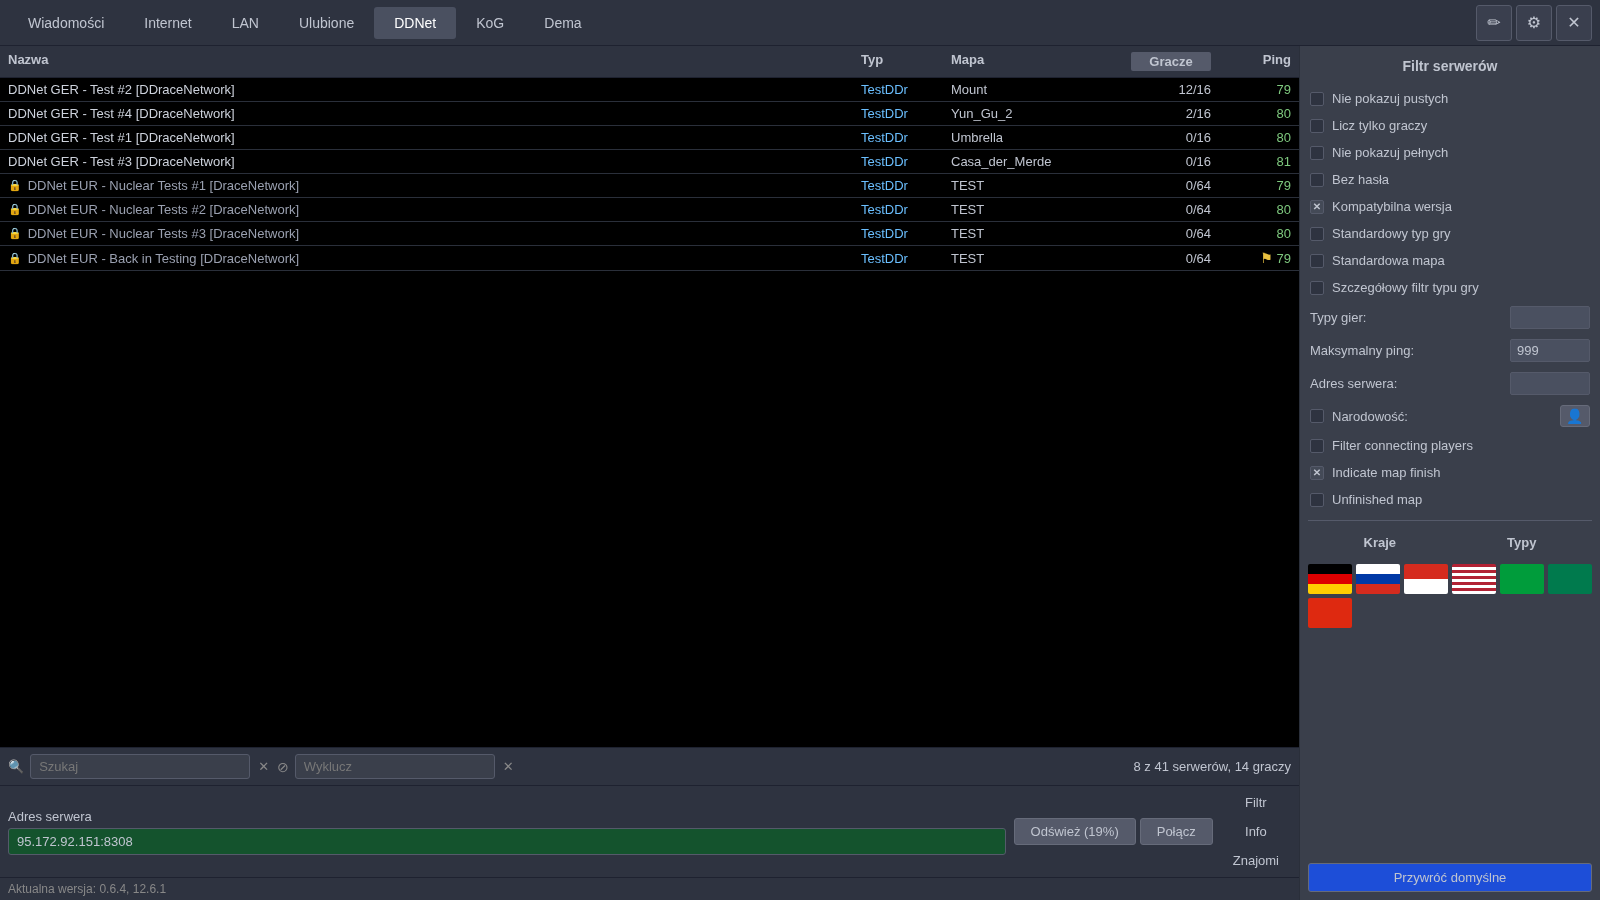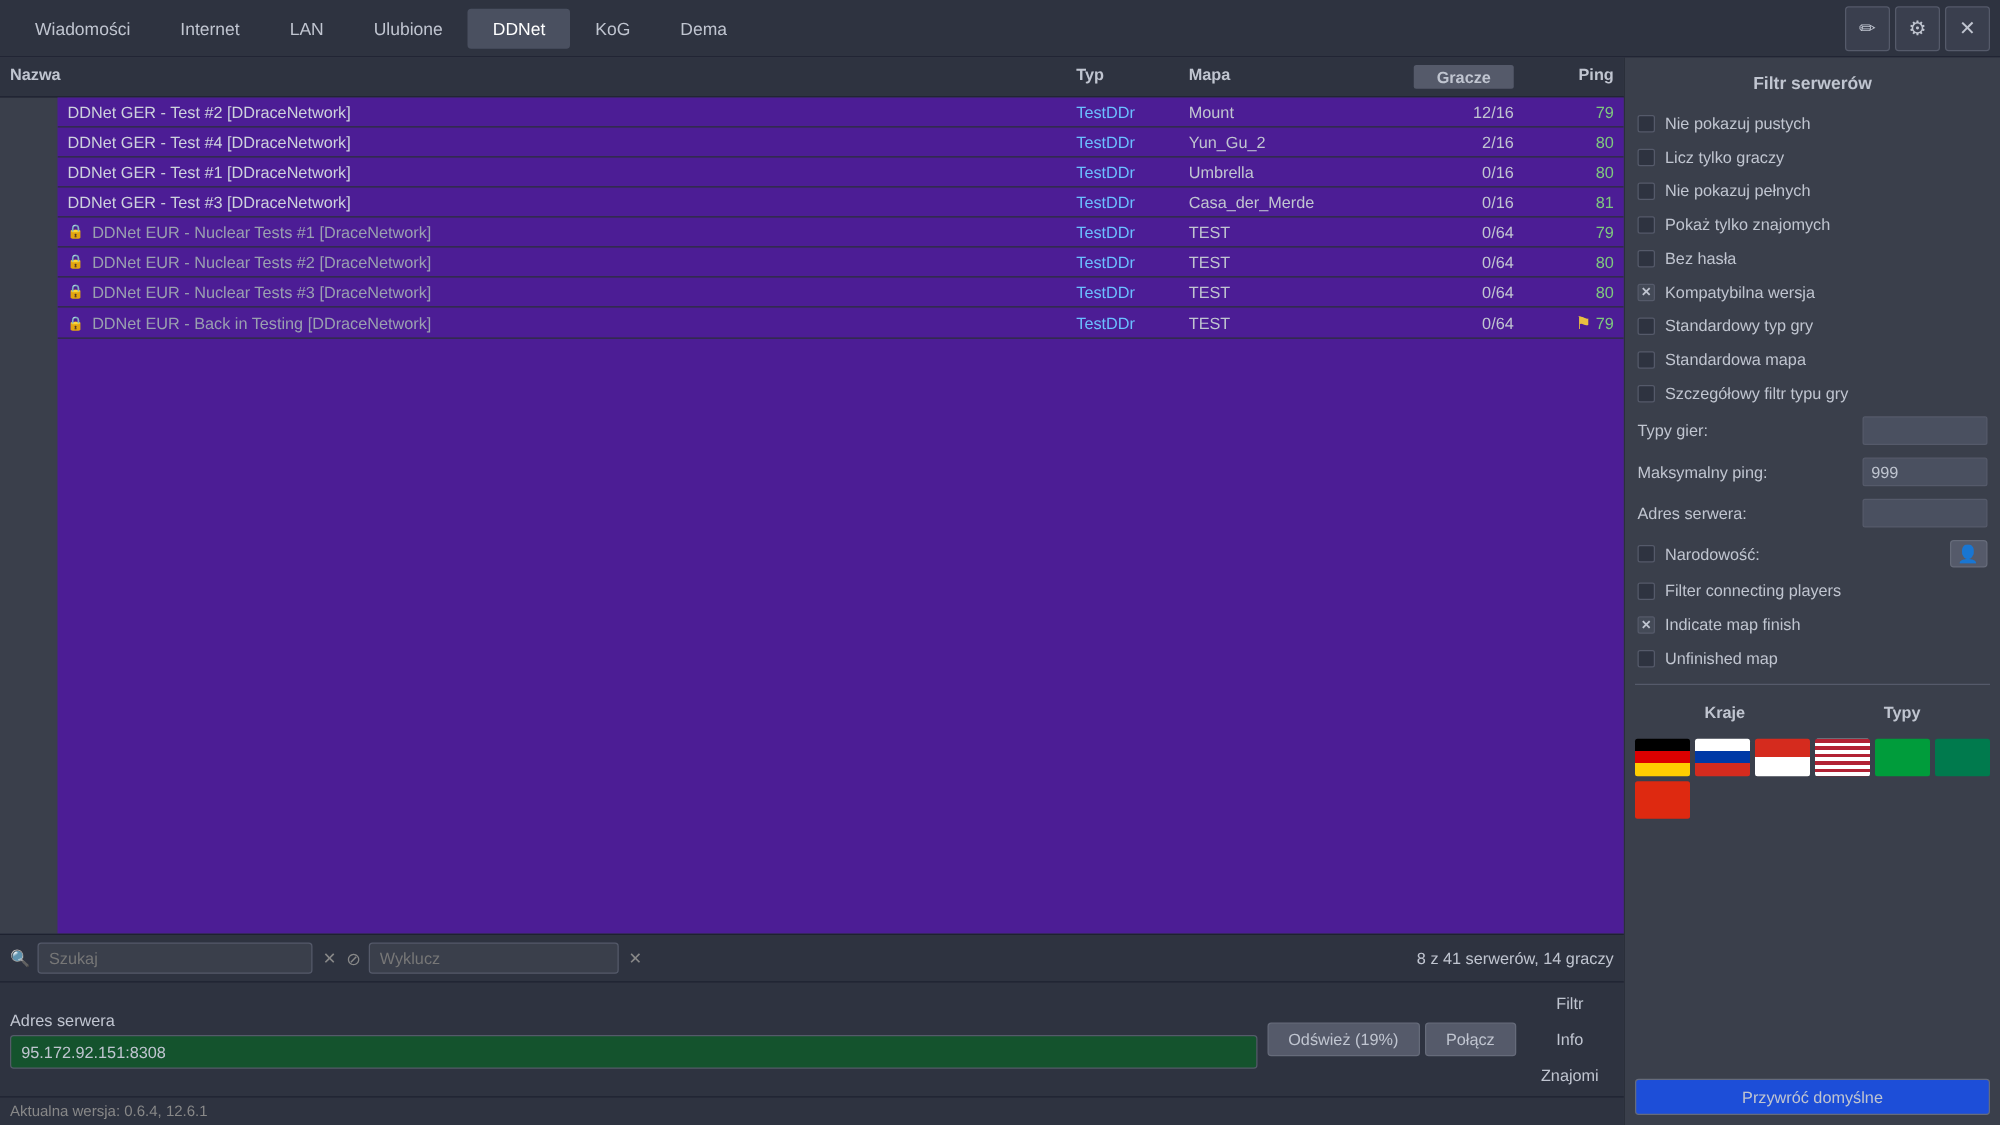--- a/index.html
+++ b/index.html
@@ -76,22 +76,21 @@
       text-align: center;
       padding: 2px 6px;
       border-radius: 2px;
     }
     .col-ping { text-align: right; }
 
     
     .table-body {
       flex: 1;
       overflow-y: auto;
-      background: #4c1d95;
-      margin-left: 46px;
+      background: #000000;
     }
     .table-body::-webkit-scrollbar { width: 8px; }
     .table-body::-webkit-scrollbar-track { background: #2e3340; }
     .table-body::-webkit-scrollbar-thumb { background: #555; border-radius: 4px; }
 
     .table-row {
       display: grid;
       grid-template-columns: 1fr 90px 180px 80px 80px;
       padding: 4px 8px;
       border-bottom: 1px solid #2a2f3a;
@@ -260,21 +259,21 @@
     .filter-label { color: #c0c5d0; font-size: 13px; }
 
     .filter-input-row {
       display: flex;
       align-items: center;
       gap: 8px;
       padding: 2px 2px;
     }
     .filter-input-label { color: #c0c5d0; font-size: 13px; flex: 1; }
     .filter-input {
-      width: 100px;
+      width: 80px;
       background: #4a5060;
       border: 1px solid #555a6a;
       color: #c0c5d0;
       padding: 3px 6px;
       border-radius: 2px;
       font-size: 13px;
     }
 
     .nationality-row {
       display: flex;
@@ -530,24 +529,20 @@
     <div class="filter-option">
       <div class="checkbox"></div>
       <span class="filter-label">Licz tylko graczy</span>
     </div>
     <div class="filter-option">
       <div class="checkbox"></div>
       <span class="filter-label">Nie pokazuj pełnych</span>
     </div>
     <div class="filter-option">
       <div class="checkbox"></div>
-      <span class="filter-label">Pokaż tylko znajomych</span>
-    </div>
-    <div class="filter-option">
-      <div class="checkbox"></div>
       <span class="filter-label">Bez hasła</span>
     </div>
     <div class="filter-option">
       <div class="checkbox checked">
           <span class="x-mark">✕</span>
         </div>
       <span class="filter-label">Kompatybilna wersja</span>
     </div>
     <div class="filter-option">
       <div class="checkbox"></div>

